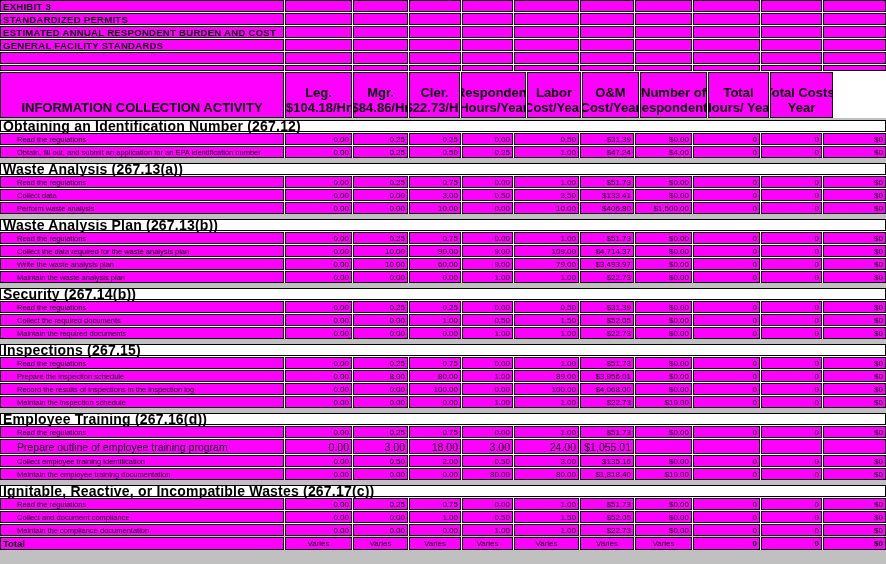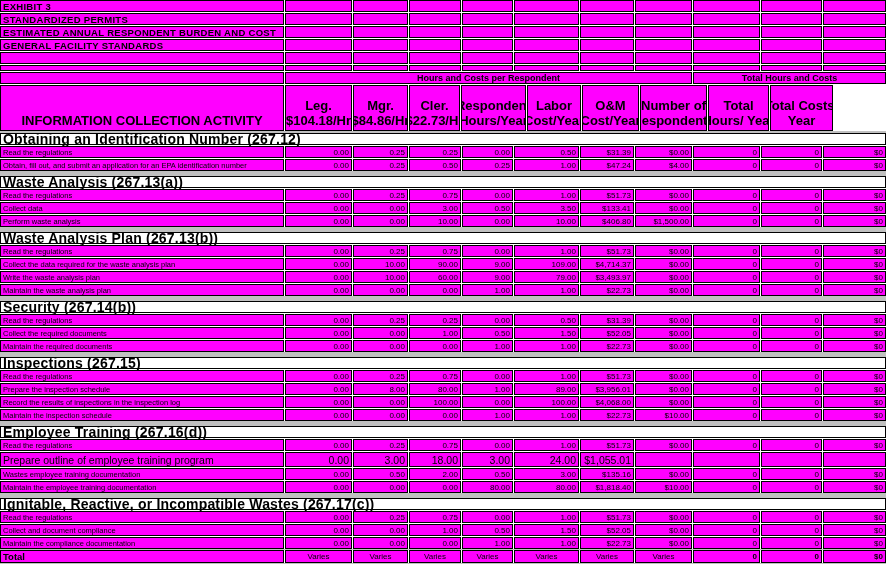--- a/index.html
+++ b/index.html
@@ -57,21 +57,21 @@
   .h12 { height: 12px; }
   .h6  { height: 6px; }
   .h46 { height: 46px; }
   .h13 { height: 13px; }
   .h15 { height: 15px; }
 
   .bold { font-weight: bold; }
   .tl { padding-left: 2px; font-size: 9.5px; letter-spacing: 0.3px; }
   .ctr { justify-content: center; text-align: center; }
   .num { justify-content: flex-end; padding-right: 2px; }
-  .act { padding-left: 2px; font-size: 7.5px; }
+  .act { padding-left: 16px; font-size: 7.5px; }
   .ghead { justify-content: center; font-weight: bold; font-size: 9px; }
   .colhead {
     justify-content: center;
     align-items: flex-end;
     text-align: center;
     font-weight: bold;
     font-size: 13px;
     line-height: 1.15;
     padding-bottom: 1px;
   }
@@ -171,25 +171,20 @@
         <div class="cell c2"></div>
         <div class="cell c3"></div>
         <div class="cell c4"></div>
         <div class="cell c5"></div>
         <div class="cell c6"></div>
         <div class="cell c7"></div>
         <div class="cell c8"></div>
         <div class="cell c9"></div>
         <div class="cell c10"></div>
       </div>
-    <div class="row h12">
-      <div class="cell c0"></div>
-      <div class="cell gl ghead">Hours and Costs per Respondent</div>
-      <div class="cell gr ghead">Total Hours and Costs</div>
-    </div>
     <div class="row h46" id="colhead-row">
       <div class="cell c0 colhead">INFORMATION COLLECTION ACTIVITY</div>
     <div class="cell c1 colhead">
           <div>
             <div>Leg.</div>
             <div>$104.18/Hr</div>
           </div>
         </div>
         <div class="cell c2 colhead">
           <div>
@@ -488,21 +483,21 @@
           <div class="cell c3 num">18.00</div>
           <div class="cell c4 num">3.00</div>
           <div class="cell c5 num">24.00</div>
           <div class="cell c6 num">$1,055.01</div>
           <div class="cell c7 num"></div>
           <div class="cell c8 num"></div>
           <div class="cell c9 num"></div>
           <div class="cell c10 num"></div>
         </div>
         <div class="row h12">
-          <div class="cell c0 act">Wastes employee training documentation</div>
+          <div class="cell c0 act">Collect employee training identification</div>
           <div class="cell c1 num">0.00</div>
           <div class="cell c2 num">0.50</div>
           <div class="cell c3 num">2.00</div>
           <div class="cell c4 num">0.50</div>
           <div class="cell c5 num">3.00</div>
           <div class="cell c6 num">$135.16</div>
           <div class="cell c7 num">$0.00</div>
           <div class="cell c8 num">0</div>
           <div class="cell c9 num">0</div>
           <div class="cell c10 num">$0</div>

